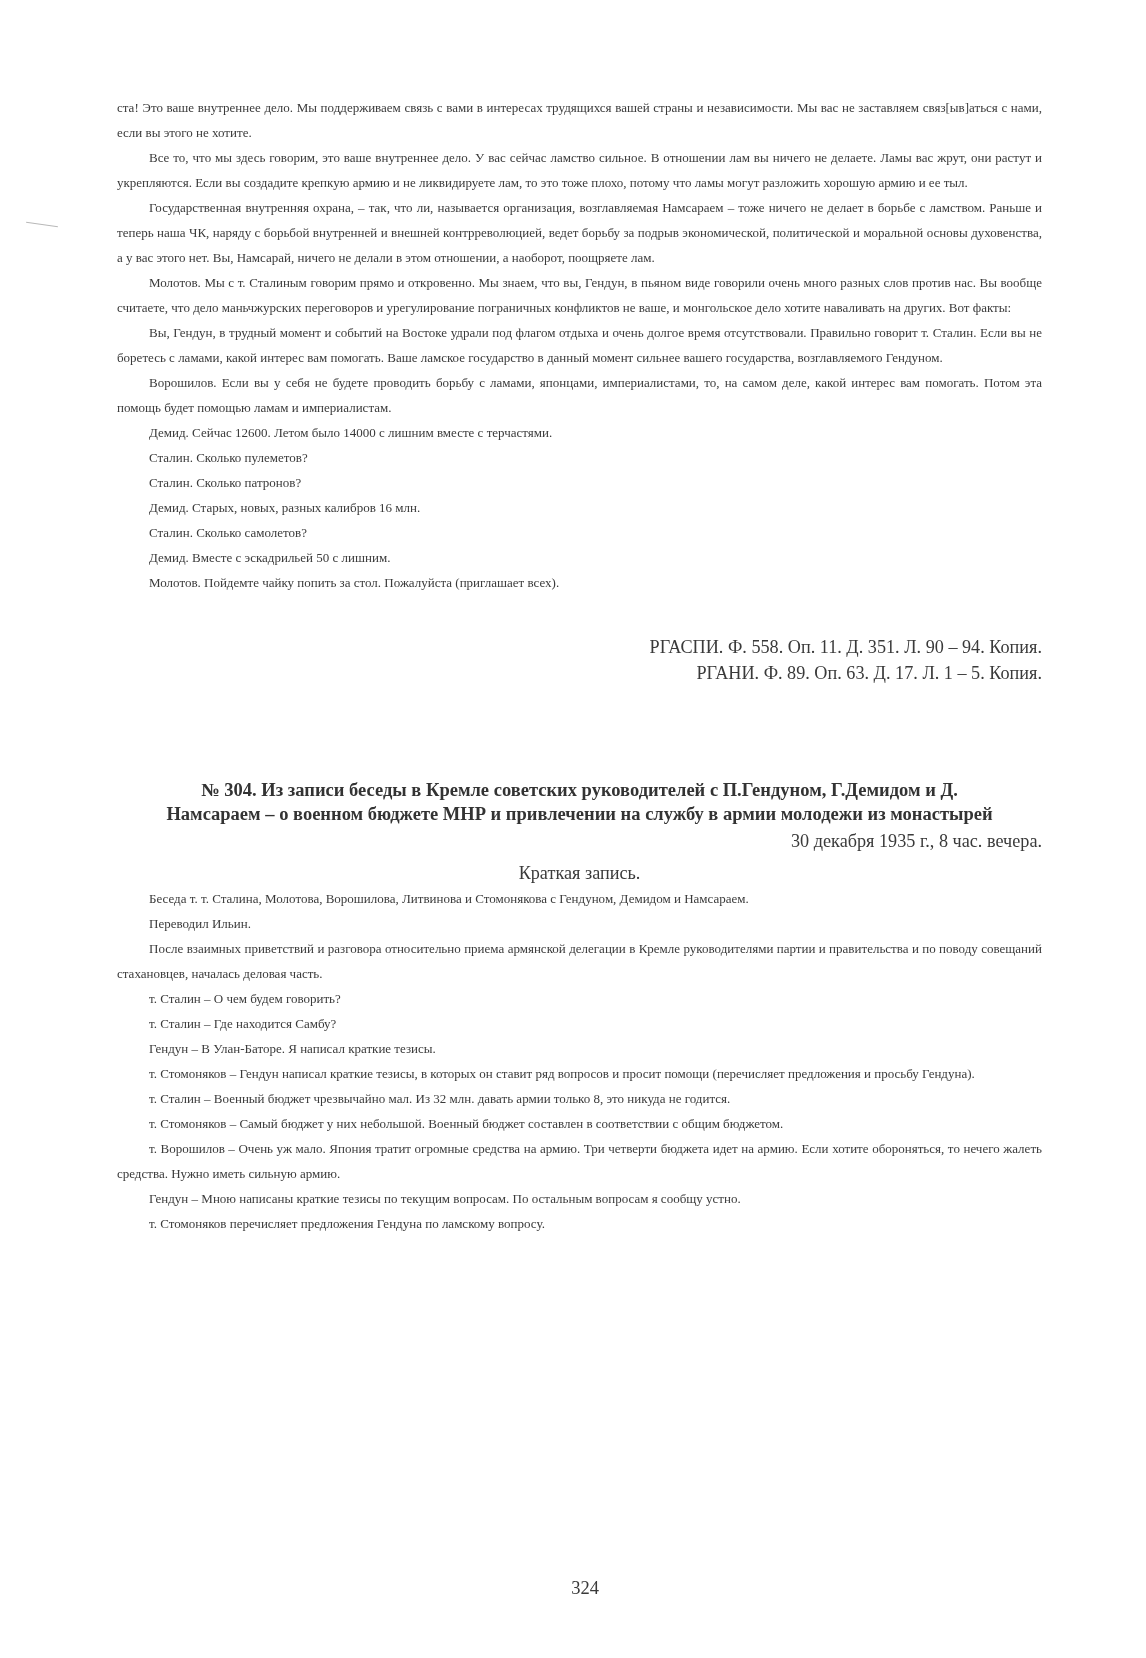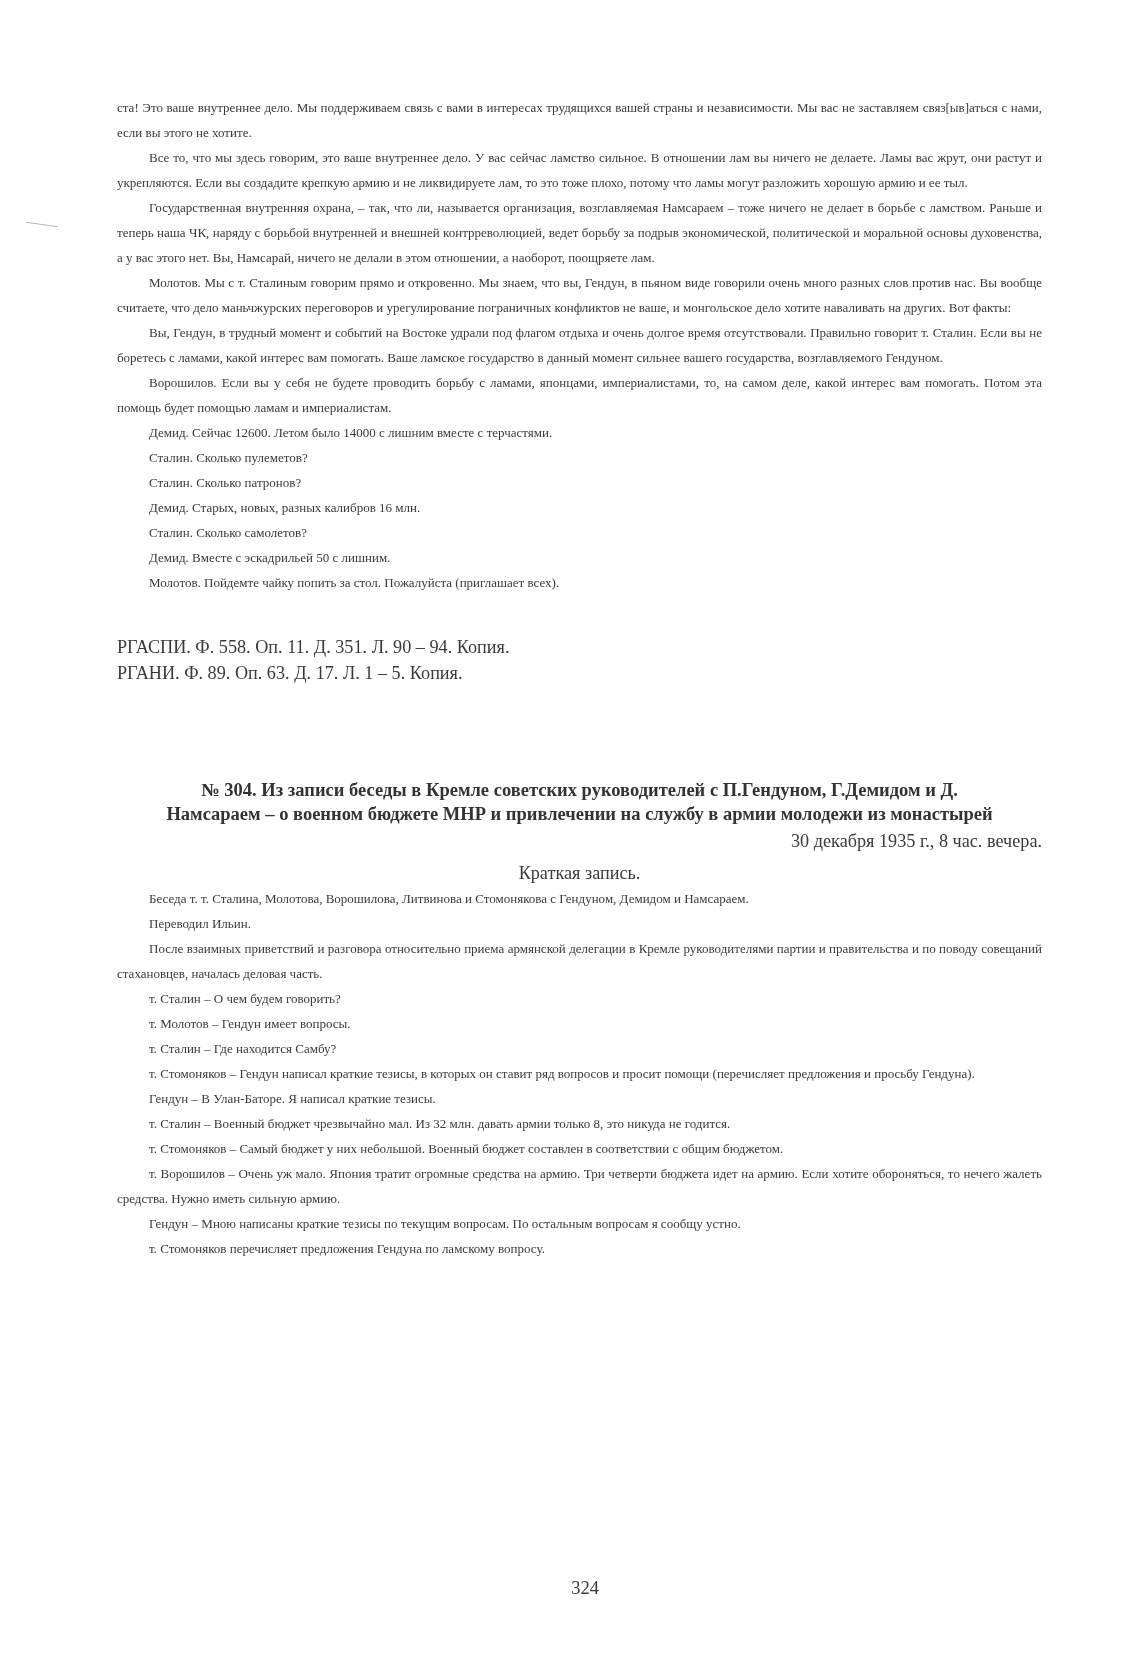--- a/index.html
+++ b/index.html
@@ -25,20 +25,21 @@
       font-size: 13px;
       line-height: 25px;
       text-align: justify;
       margin: 0;
       text-indent: 0;
     }
     .p.indent {
       text-indent: 32px;
     }
     .source {
+      text-align: right;
       font-size: 18.2px;
       line-height: 25.5px;
       margin: 0;
     }
     .source-block {
       margin-top: 40px;
     }
     .doc-title {
       margin-top: 92px;
       font-weight: bold;
@@ -109,24 +110,23 @@
 
   <div>
     <div class="doc-title">№ 304. Из записи беседы в Кремле советских руководителей с П.Гендуном, Г.Демидом и Д. Намсараем – о военном бюджете МНР и привлечении на службу в армии молодежи из монастырей</div>
     <div class="doc-date">30 декабря 1935 г., 8 час. вечера.</div>
     <div class="doc-kind">Краткая запись.</div>
 
     <p class="p indent">Беседа т. т. Сталина, Молотова, Ворошилова, Литвинова и Стомонякова с Гендуном, Демидом и Намсараем.</p>
     <p class="p indent">Переводил Ильин.</p>
     <p class="p indent">После взаимных приветствий и разговора относительно приема армянской делегации в Кремле руководителями партии и правительства и по поводу совещаний стахановцев, началась деловая часть.</p>
     <p class="p indent">т. Сталин – О чем будем говорить?</p>
-    <p class="p indent">т. Молотов – Гендун имеет вопросы.</p>
     <p class="p indent">т. Сталин – Где находится Самбу?</p>
+    <p class="p indent">Гендун – В Улан-Баторе. Я написал краткие тезисы.</p>
     <p class="p indent">т. Стомоняков – Гендун написал краткие тезисы, в которых он ставит ряд вопросов и просит помощи (перечисляет предложения и просьбу Гендуна).</p>
-    <p class="p indent">Гендун – В Улан-Баторе. Я написал краткие тезисы.</p>
     <p class="p indent">т. Сталин – Военный бюджет чрезвычайно мал. Из 32 млн. давать армии только 8, это никуда не годится.</p>
     <p class="p indent">т. Стомоняков – Самый бюджет у них небольшой. Военный бюджет составлен в соответствии с общим бюджетом.</p>
     <p class="p indent">т. Ворошилов – Очень уж мало. Япония тратит огромные средства на армию. Три четверти бюджета идет на армию. Если хотите обороняться, то нечего жалеть средства. Нужно иметь сильную армию.</p>
     <p class="p indent">Гендун – Мною написаны краткие тезисы по текущим вопросам. По остальным вопросам я сообщу устно.</p>
     <p class="p indent">т. Стомоняков перечисляет предложения Гендуна по ламскому вопросу.</p>
   </div>
 </div>
 
 <div class="page-number">324</div>
 

